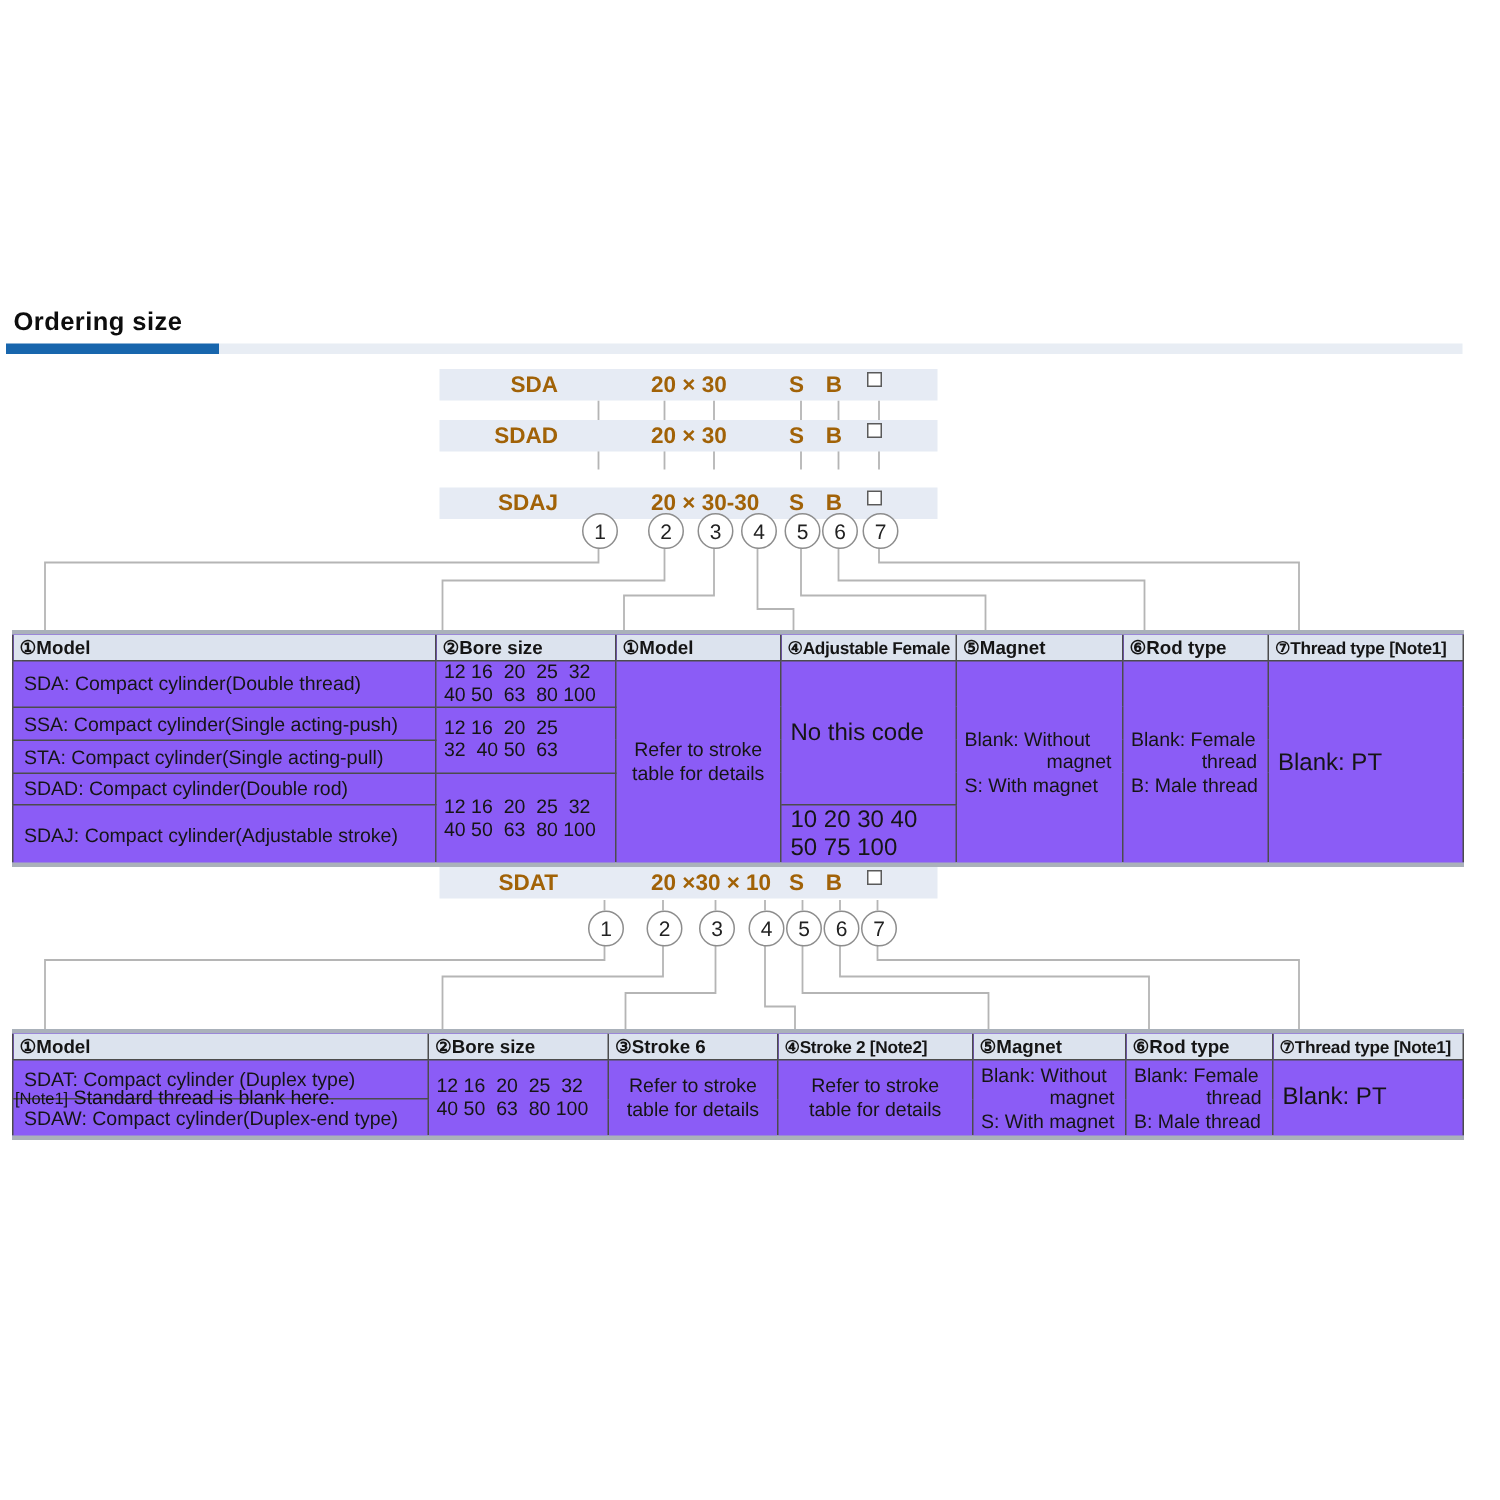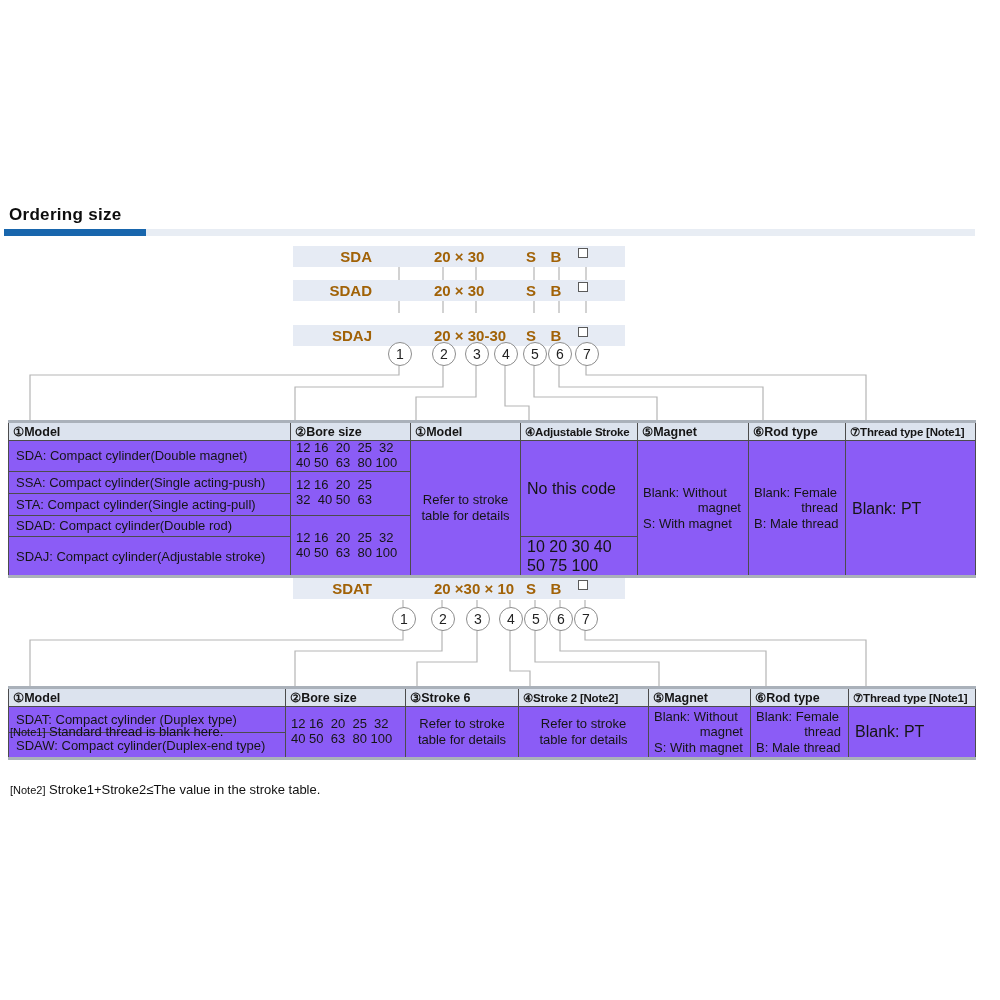--- a/index.html
+++ b/index.html
@@ -100,27 +100,27 @@
       <col style="width:117px">
         <col style="width:111px">
         <col style="width:97px">
         <col style="width:130px">
     </colgroup>
     <tbody>
         <tr style="height:18px">
       <th>①Model</th>
       <th>②Bore size</th>
       <th>①Model</th>
-      <th class="cond">④Adjustable Stroke</th>
+      <th class="cond">④Adjustable Female</th>
       <th>⑤Magnet</th>
       <th>⑥Rod type</th>
       <th class="cond">⑦Thread type [Note1]</th>
     </tr>
     <tr style="height:30px">
-      <td class="model">SDA: Compact cylinder(Double magnet)</td>
+      <td class="model">SDA: Compact cylinder(Double thread)</td>
       <td class="bore">12 16  20  25  32
 40 50  63  80 100</td>
       <td class="center" rowspan="5" style="white-space:pre-line">Refer to stroke
 table for details</td>
       <td class="plain" rowspan="4">No this code</td>
       <td class="stack" rowspan="5">
         <div>Blank: Without</div>
         <div class="l2r">magnet</div>
         <div>S: With magnet</div>
       </td>
@@ -208,15 +208,14 @@
       </td>
       <td class="plain" rowspan="2">Blank: PT</td>
     </tr>
     <tr style="height:26px">
       <td class="model">SDAW: Compact cylinder(Duplex-end type)</td>
     </tr>
   </tbody>
     </table>
 
   <div class="note" style="top:724px"><span class="tag">[Note1]</span><span> Standard thread is blank here.</span></div>
-  <div class="note" style="top:782px"><span class="tag">[Note2]</span><span> Stroke1+Stroke2≤The value in the stroke table.</span></div>
 
 </div>
 
 </body></html>

